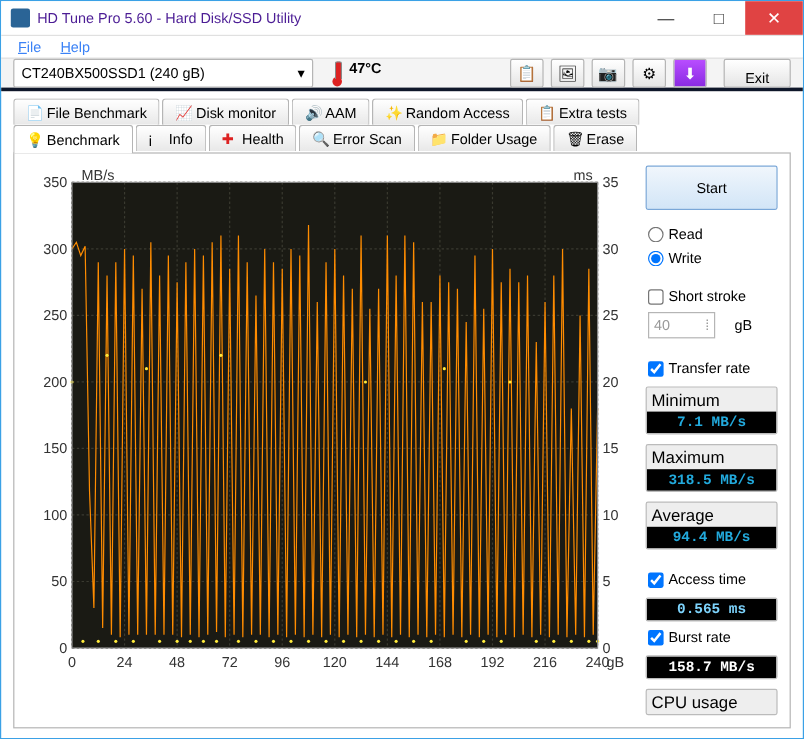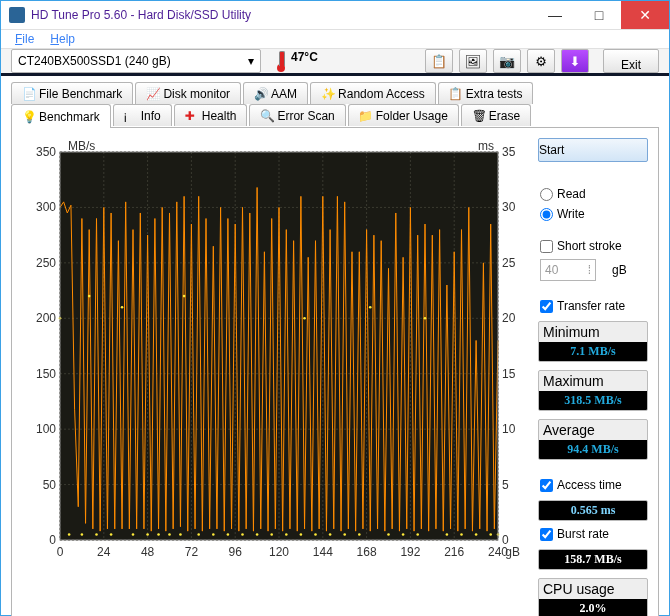--- a/index.html
+++ b/index.html
@@ -27,30 +27,30 @@
   .exit-btn{width:56px;height:24px;border:1px solid #b5b5b5;background:linear-gradient(#fff,#e5e5e5);border-radius:2px;display:flex;align-items:flex-end;justify-content:center;margin-left:8px}
   .tabs-area{padding:6px 10px 0 10px}
   .tab-row{display:flex;gap:0}
   .tab{height:22px;padding:0 10px;display:flex;align-items:center;gap:4px;border:1px solid #b5b5b5;background:linear-gradient(#fff,#e8e8e8);border-bottom:none;border-radius:3px 3px 0 0;margin-right:2px;font-size:11px}
   .tab.active{background:#fff;position:relative;z-index:2;height:24px;margin-bottom:-1px}
   .tab-icon{width:13px;height:13px;display:inline-block}
   .content{margin:0 10px 10px 10px;border:1px solid #b5b5b5;background:#fff;flex:1;display:flex;padding:10px;position:relative;z-index:1}
   .chart-area{width:504px;height:426px;position:relative}
   .chart-svg{width:100%;height:100%}
   .side-panel{flex:1;padding-left:12px;display:flex;flex-direction:column;gap:6px}
-  .start-btn{height:24px;border:1px solid #7aa7d8;background:linear-gradient(#f0f6fc,#d2e5f7);border-radius:2px;display:flex;align-items:center;justify-content:flex-start;margin-bottom:19px}
+  .start-btn{height:37px;border:1px solid #7aa7d8;background:linear-gradient(#f0f6fc,#d2e5f7);border-radius:2px;display:flex;align-items:center;justify-content:center;margin-bottom:7px}
   .radio-row{display:flex;align-items:center;gap:4px;margin-left:2px}
   .radio-row input{width:13px;height:13px}
   .check-row{display:flex;align-items:center;gap:4px;margin-left:2px}
   .check-row input{width:13px;height:13px}
   .stroke-row{display:flex;align-items:center;gap:16px;margin-left:2px}
   .num-input{width:56px;height:22px;border:1px solid #b5b5b5;display:flex;align-items:center;padding:0 4px;color:#999;background:#fff}
   .stat-box{border:1px solid #bbb;background:#eee;border-radius:2px;overflow:hidden;margin-top:2px}
   .stat-label{padding:2px 4px;font-size:14px}
-  .stat-val{background:#000;color:#2ad;padding:2px 6px;text-align:center;font-weight:700;font-family:Liberation Serif, serif;font-size:12px}
+  .stat-val{background:#000;color:#2ad;padding:2px 6px;text-align:center;font-weight:700;font-family:Liberation Mono, monospace;font-size:12px}
   .stat-val.yellow{color:#7dd3fc}
   .stat-val.white{color:#ffffff}
   .stat-val.cyan{color:#2ad}
   .gap{height:6px}
 </style>
 </head>
 <body>
 
 <div class="window">
   <div class="titlebar">
@@ -283,17 +283,16 @@
       </div>
       <div class="check-row">
           <input type="checkbox" checked="" style="">
           <span>Burst rate</span>
         </div>
       <div class="stat-box">
         <div class="stat-val white">158.7 MB/s</div>
       </div>
       <div class="stat-box">
         <div class="stat-label">CPU usage</div>
-        <div class="stat-val white">2.0%</div>
       </div>
     </div>
   </div>
 </div>
 
 </body></html>

